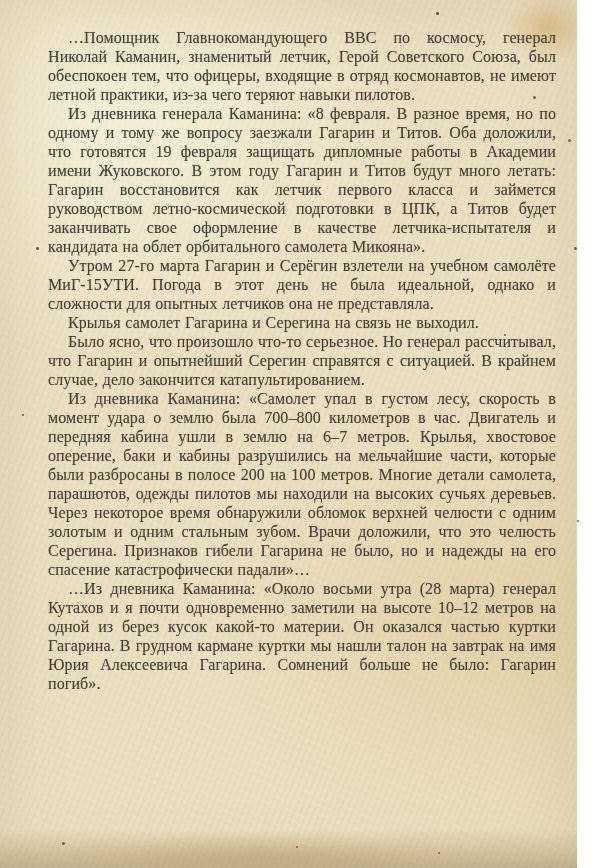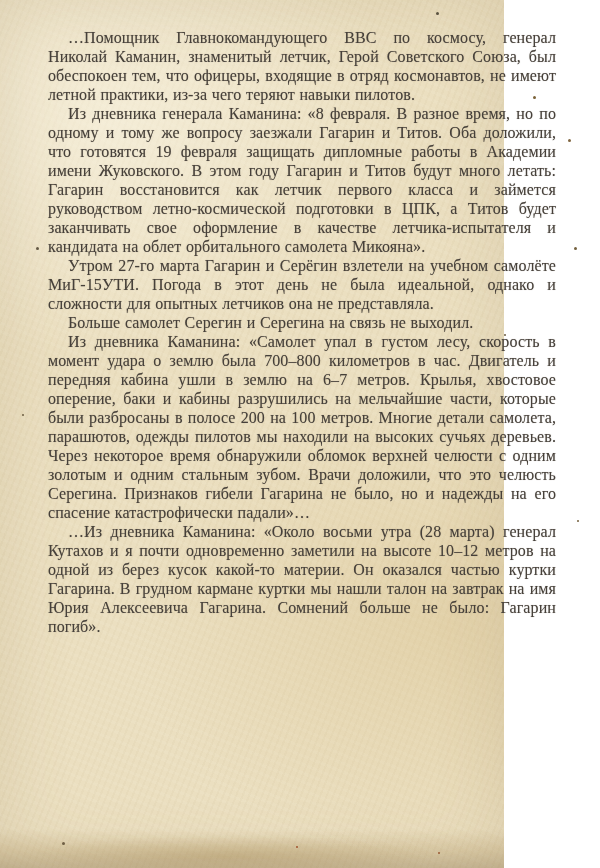--- a/index.html
+++ b/index.html
@@ -6,21 +6,21 @@
     margin: 0;
     padding: 0;
     width: 600px;
     height: 868px;
     overflow: hidden;
     font-family: "Liberation Serif", "DejaVu Serif", serif;
   }
 
   .page {
     position: relative;
-    width: 504px;
+    width: 577px;
     height: 868px;
     background-color: #ebdfc0;
     background-image:
       
       radial-gradient(ellipse 60px 45px at 548px 28px, rgba(208,166,88,0.50), rgba(208,166,88,0.0) 72%),
       radial-gradient(ellipse 30px 70px at 600px 140px, rgba(203,163,92,0.35), rgba(203,163,92,0.0) 75%),
       radial-gradient(ellipse 26px 60px at 598px 430px, rgba(196,160,95,0.25), rgba(196,160,95,0.0) 75%),
       
       radial-gradient(ellipse 420px 340px at 22% 14%, rgba(252,248,234,0.55), rgba(252,248,234,0.0) 70%),
       
@@ -64,21 +64,22 @@
 </style>
 </head>
 <body>
 
 <div class="page">
 
   <div class="text-block">
     <p>…Помощник Главнокомандующего ВВС по космосу, генерал Николай Каманин, знаменитый летчик, Герой Советского Союза, был обеспокоен тем, что офицеры, входящие в отряд космонавтов, не имеют летной практики, из-за чего теряют навыки пилотов.</p>
     <p>Из дневника генерала Каманина: «8 февраля. В разное время, но по одному и тому же вопросу заезжали Гагарин и Титов. Оба доложили, что готовятся 19 февраля защищать дипломные работы в Академии имени Жуковского. В этом году Гагарин и Титов будут много летать: Гагарин восстановится как летчик первого класса и займется руководством летно-космической подготовки в ЦПК, а Титов будет заканчивать свое оформление в качестве летчика-испытателя и кандидата на облет орбитального самолета Микояна».</p>
     <p>Утром 27-го марта Гагарин и Серёгин взлетели на учебном самолёте МиГ-15УТИ. Погода в этот день не была идеальной, однако и сложности для опытных летчиков она не представляла.</p>
-    <p>Больше самолет Серегин и Серегина на связь не выходил.</p>
+    <p>Крылья самолет Гагарина и Серегина на связь не выходил.</p>
+    <p>Было ясно, что произошло что-то серьезное. Но генерал рассчитывал, что Гагарин и опытнейший Серегин справятся с ситуацией. В крайнем случае, дело закончится катапультированием.</p>
     <p>Из дневника Каманина: «Самолет упал в густом лесу, скорость в момент удара о землю была 700–800 километров в час. Двигатель и передняя кабина ушли в землю на 6–7 метров. Крылья, хвостовое оперение, баки и кабины разрушились на мельчайшие части, которые были разбросаны в полосе 200 на 100 метров. Многие детали самолета, парашютов, одежды пилотов мы находили на высоких сучьях деревьев. Через некоторое время обнаружили обломок верхней челюсти с одним золотым и одним стальным зубом. Врачи доложили, что это челюсть Серегина. Признаков гибели Гагарина не было, но и надежды на его спасение катастрофически падали»…</p>
     <p>…Из дневника Каманина: «Около восьми утра (28 марта) генерал Кутахов и я почти одновременно заметили на высоте 10–12 метров на одной из берез кусок какой-то материи. Он оказался частью куртки Гагарина. В грудном кармане куртки мы нашли талон на завтрак на имя Юрия Алексеевича Гагарина. Сомнений больше не было: Гагарин погиб».</p>
   </div>
 
   <div class="speck" style="left:436px; top:12px;  width:3px; height:3px; background:#5a5240;"></div>
   <div class="speck" style="left:533px; top:96px;  width:3px; height:3px; background:#7a6238;"></div>
   <div class="speck" style="left:568px; top:139px; width:3px; height:3px; background:#806640;"></div>
   <div class="speck" style="left:98px;  top:208px; width:3px; height:3px; background:#5c5340;"></div>
   <div class="speck" style="left:36px;  top:247px; width:3px; height:3px; background:#635844;"></div>
   <div class="speck" style="left:574px; top:247px; width:3px; height:3px; background:#74613e;"></div>

